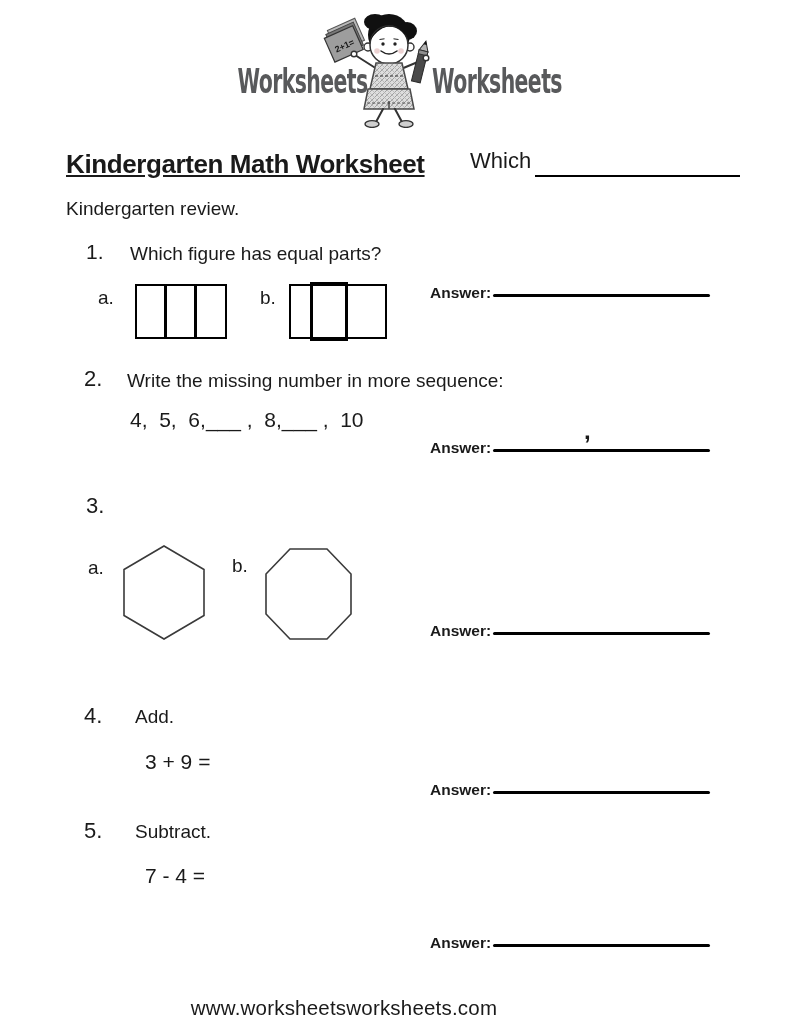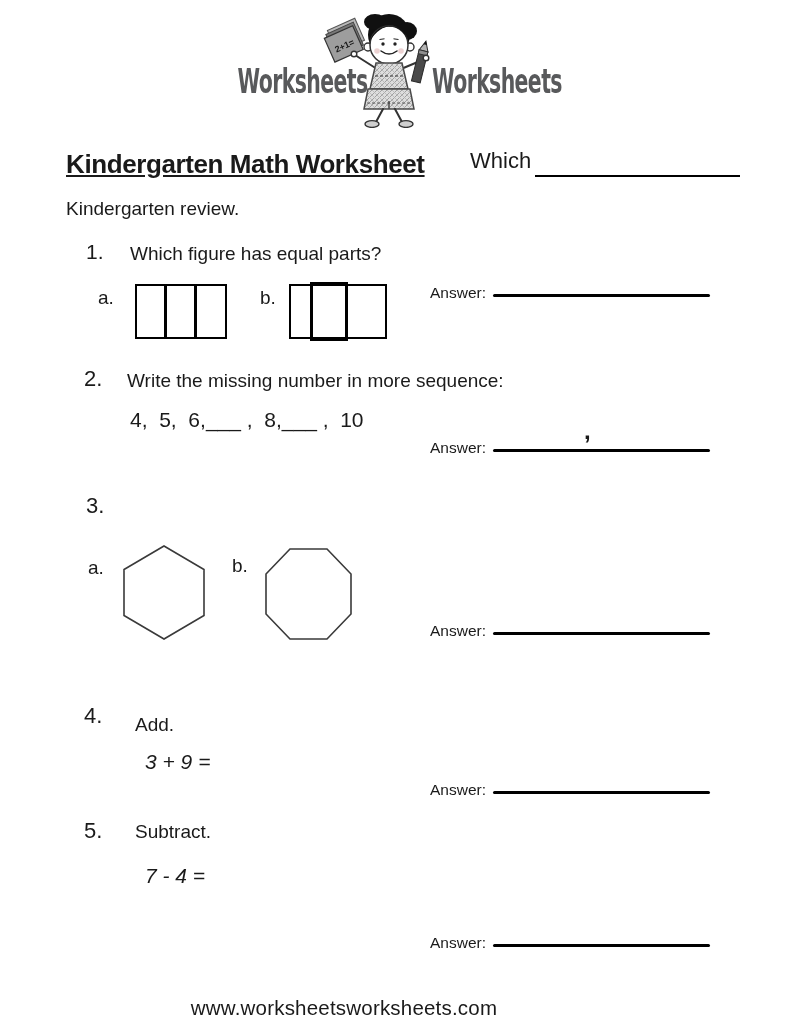--- a/index.html
+++ b/index.html
@@ -22,24 +22,24 @@
   
   .title { left:66px; top:149px; font-size:26px; font-weight:bold; letter-spacing:-0.4px;text-decoration:underline; }
   .name-label { left:470px; top:148px; font-size:22px; }
   .name-line { left:535px; top:175px; width:205px; height:2px; background:#000; }
   .subtitle { left:66px; top:198px; font-size:19px; }
 
   
   .qnum  { font-size:21px; }
   .qtext { font-size:19px; }
   .opt-label { font-size:19px; }
-  .expr { font-size:21px;font-style:italic; }
+  .expr { font-size:21px; }
   .seq  { font-size:21px; white-space:pre; }
 
-  .answer-label { font-size:15.5px; font-weight:normal; }
+  .answer-label { font-size:15.5px; font-weight:bold; }
   .answer-line  { width:217px; height:3px; background:#000; border-radius:2px; }
   .answer-comma { font-size:24px; font-weight:bold; }
 
   
   .fig-rect { position:absolute; border:2.5px solid #000; background:#fff; }
   .fig-rect .vline { position:absolute; top:0; width:3px; height:100%; background:#000; }
   .fig-rect .mid-cell { position:absolute; top:-4px; height:calc(100% + 8px);
     border:3px solid #000; background:transparent; box-sizing:border-box; }
 
   .shape-svg { position:absolute; }
@@ -150,21 +150,21 @@
 
   <div class="abs opt-label" style="left:232px; top:555px;">b.</div>
   <svg class="shape-svg" style="left:265px; top:548px;" width="87" height="92" viewBox="0 0 87 92">
     <polygon points="25,1 62,1 86,26 86,66 62,91 25,91 1,66 1,26" fill="none" stroke="#3a3a3a" stroke-width="1.6"></polygon>
   </svg>
 
   <div class="abs answer-label" style="left:430px; top:622px;">Answer:</div>
   <div class="abs answer-line" style="left:493px; top:632px;"></div>
 
   <div class="abs qnum" style="left:84px; top:703px; font-size:22px;">4.</div>
-  <div class="abs qtext" style="left:135px; top:706px;margin-top:8px;">Add.</div>
+  <div class="abs qtext" style="left:135px; top:706px;">Add.</div>
   <div class="abs expr" style="left:145px; top:750px;">3 + 9 =</div>
 
   <div class="abs answer-label" style="left:430px; top:781px;">Answer:</div>
   <div class="abs answer-line" style="left:493px; top:791px;"></div>
 
   <div class="abs qnum" style="left:84px; top:818px; font-size:22px;">5.</div>
   <div class="abs qtext" style="left:135px; top:821px;">Subtract.</div>
   <div class="abs expr" style="left:145px; top:864px;">7 - 4 =</div>
 
   <div class="abs answer-label" style="left:430px; top:934px;">Answer:</div>

